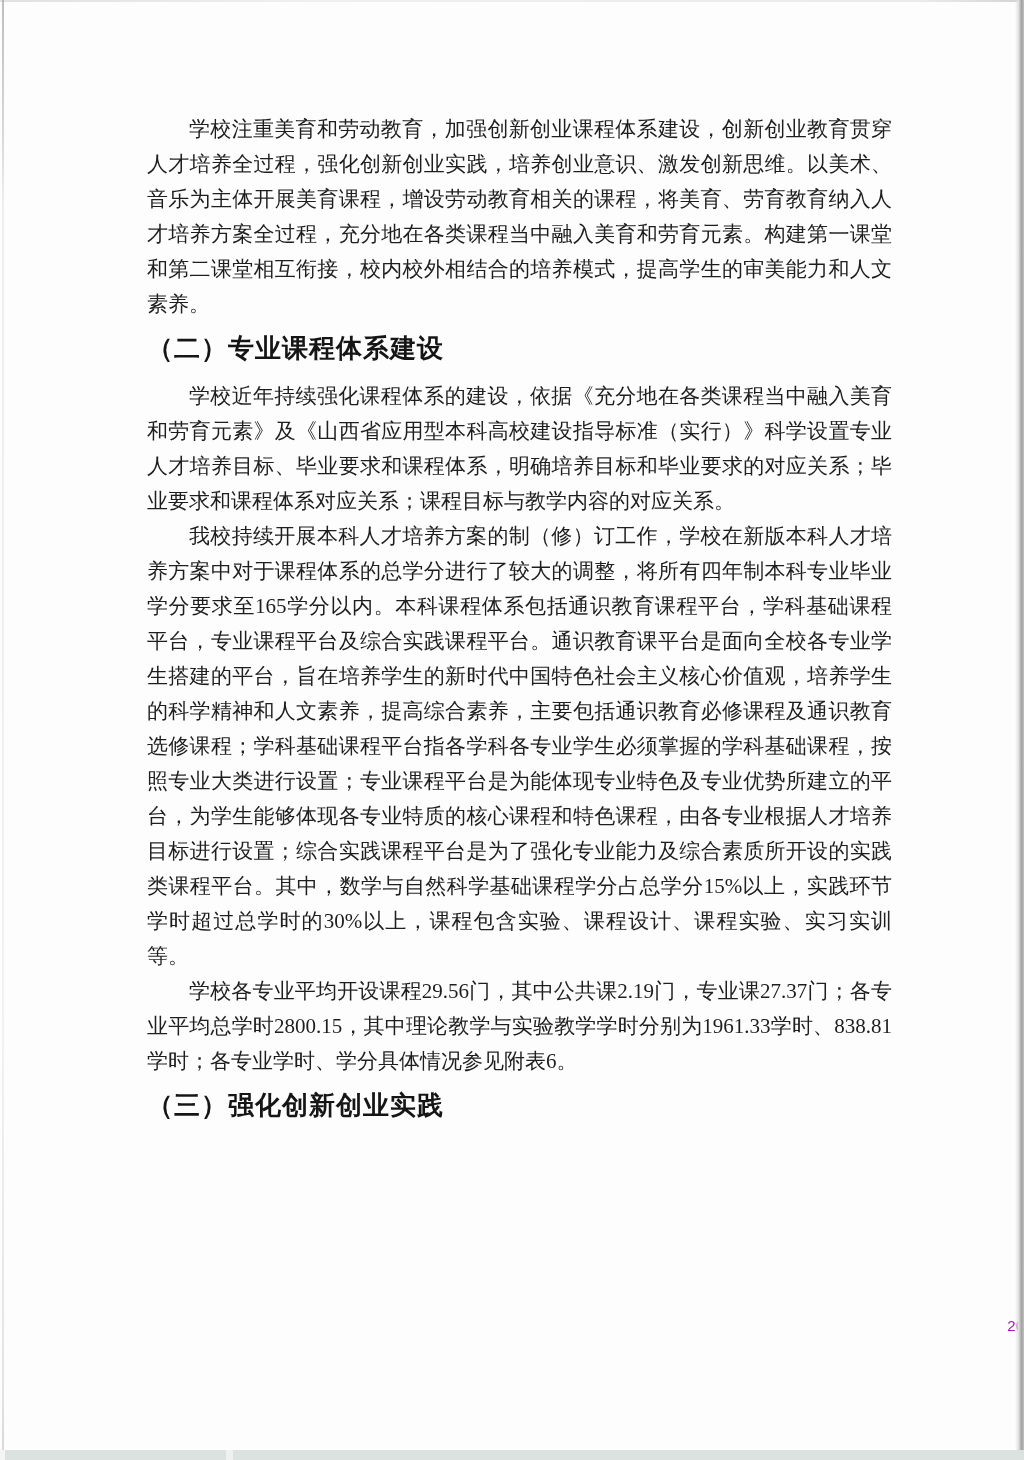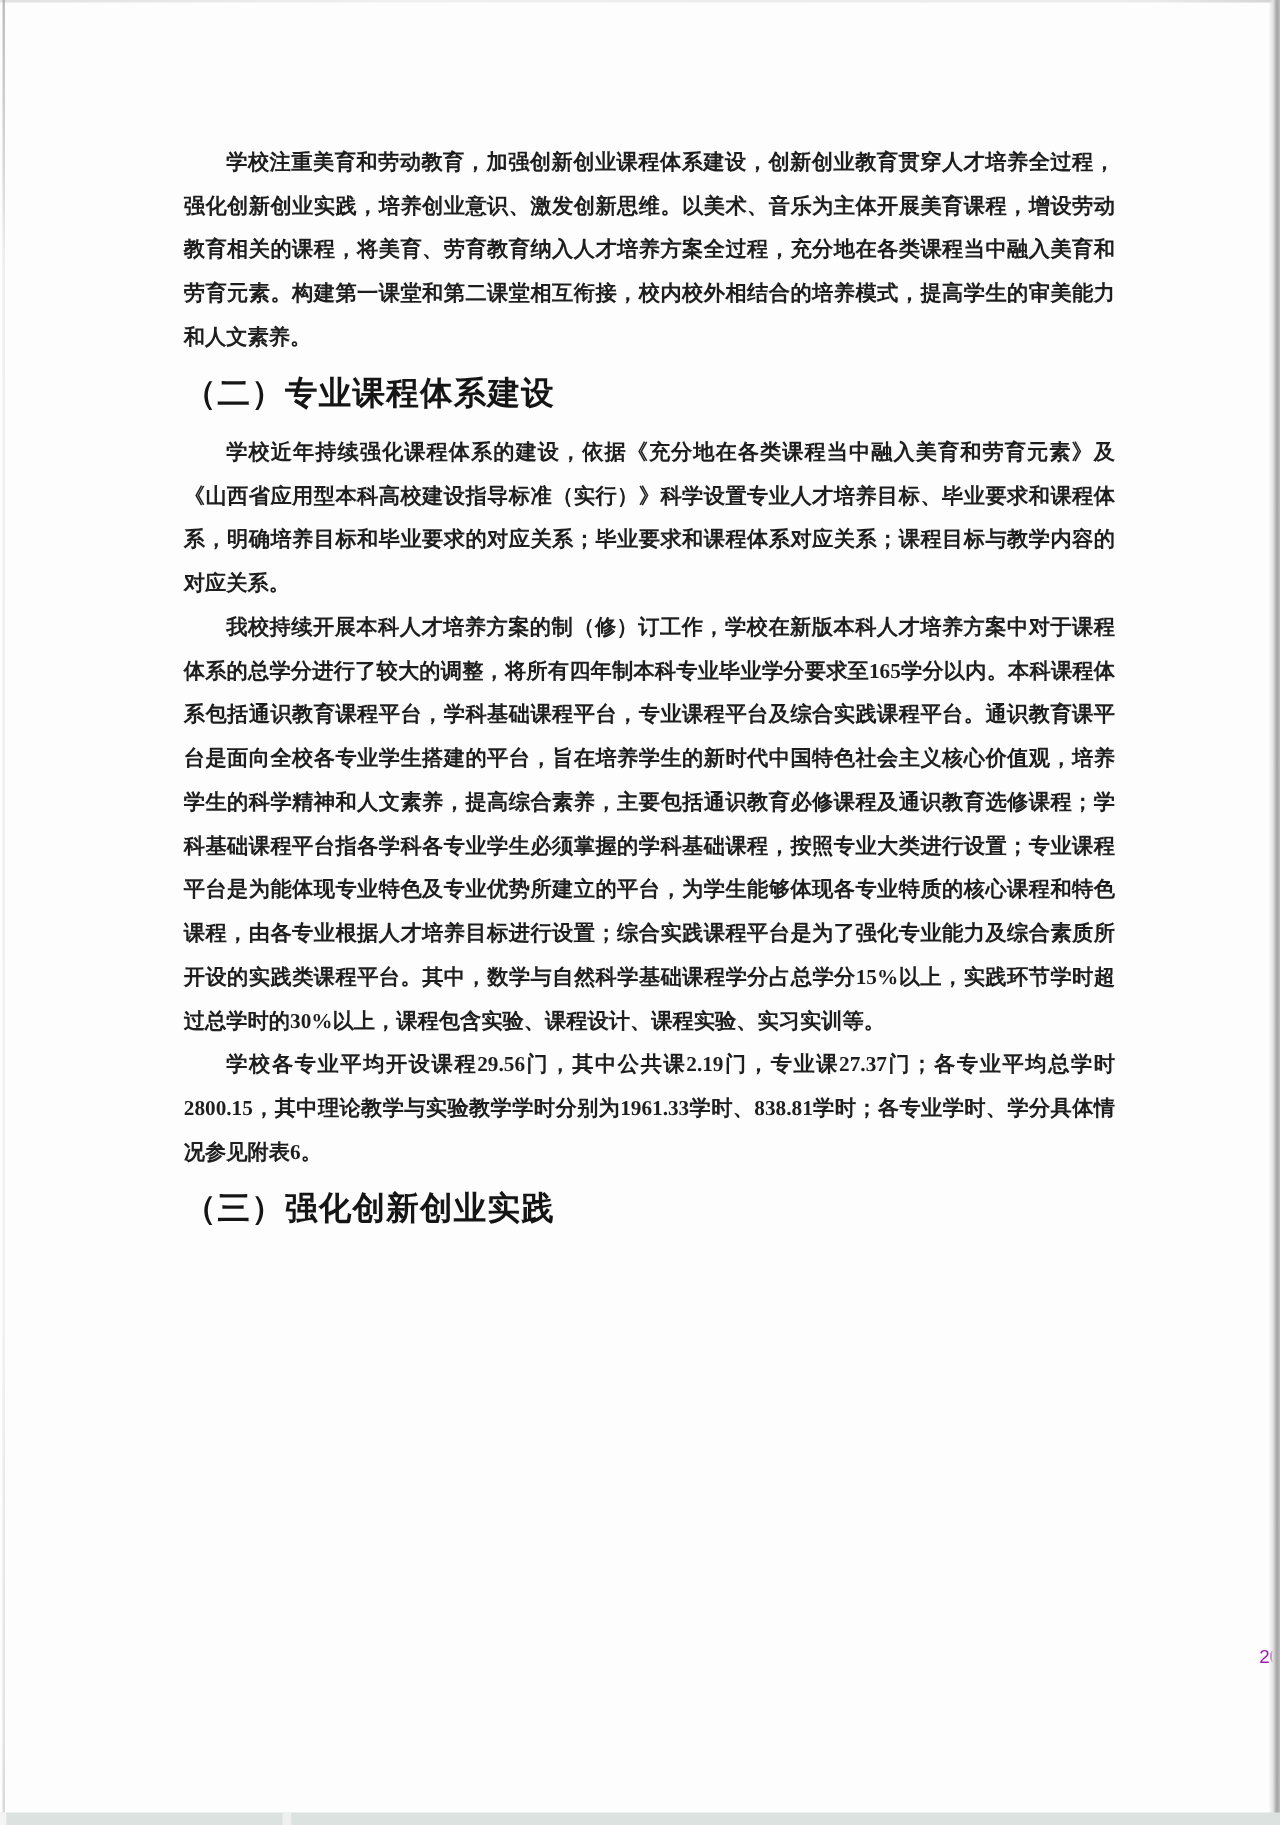--- a/index.html
+++ b/index.html
@@ -22,31 +22,30 @@
   }
   .content {
     position: absolute;
     left: 147px;
     top: 112px;
     width: 745px;
   }
   .content p {
     margin: 0;
     font-family: "Liberation Serif", serif;
-    font-size: 17px;
+    font-size: 21px;
     line-height: 35px;
     color: #1e1e1e;
     text-align: justify;
     text-indent: 2em;
     word-break: break-word;
-    font-weight: bold;
   }
   .content h2 {
     margin: 8px 0 11px 0;
-    font-family: Liberation Sans, sans-serif;
+    font-family: Liberation Serif, serif;
     font-size: 26px;
     line-height: 38px;
     font-weight: 700;
     color: #151515;
     letter-spacing: 1px;
   }
   .page-number {
     position: absolute;
     top: 1316px;
     left: 0;

